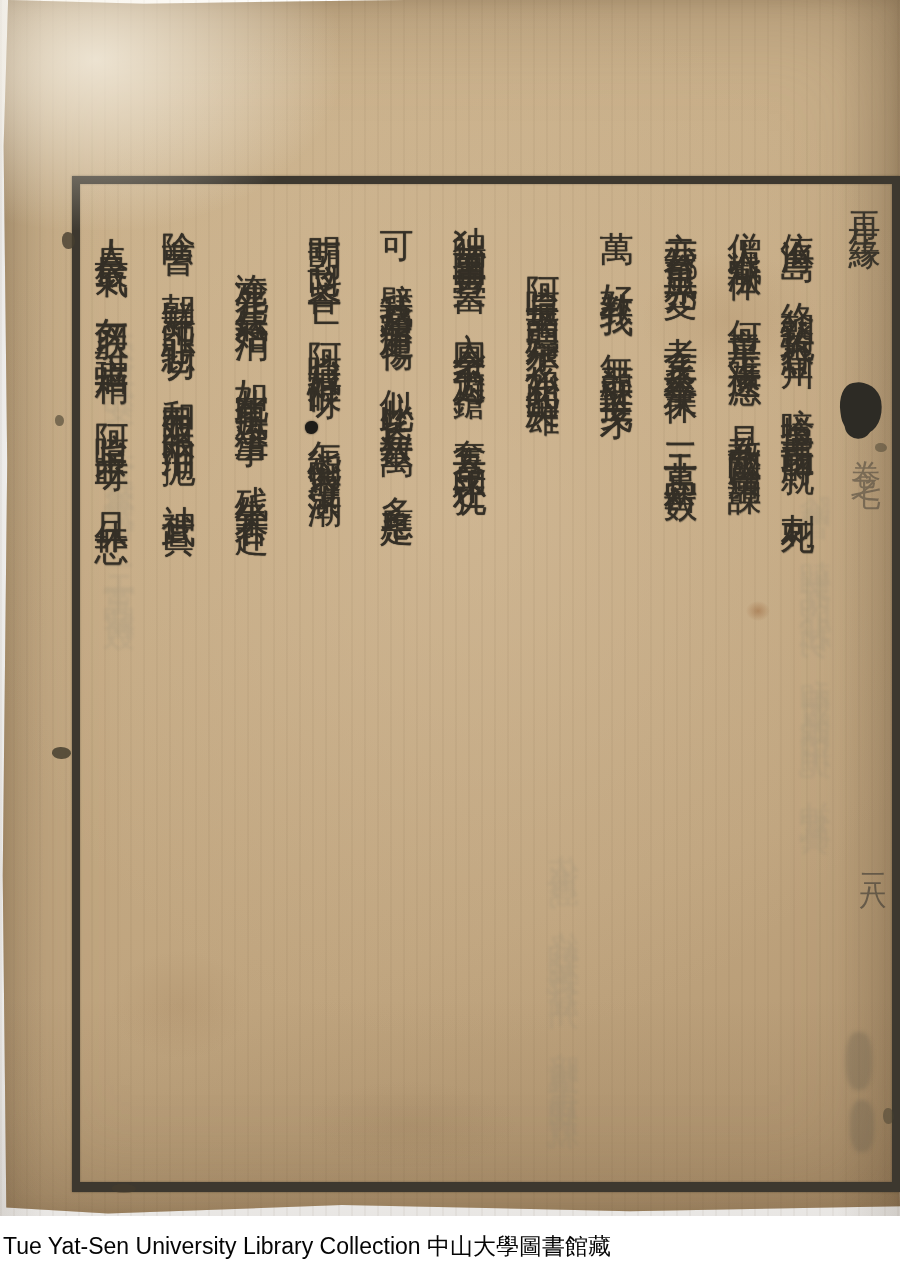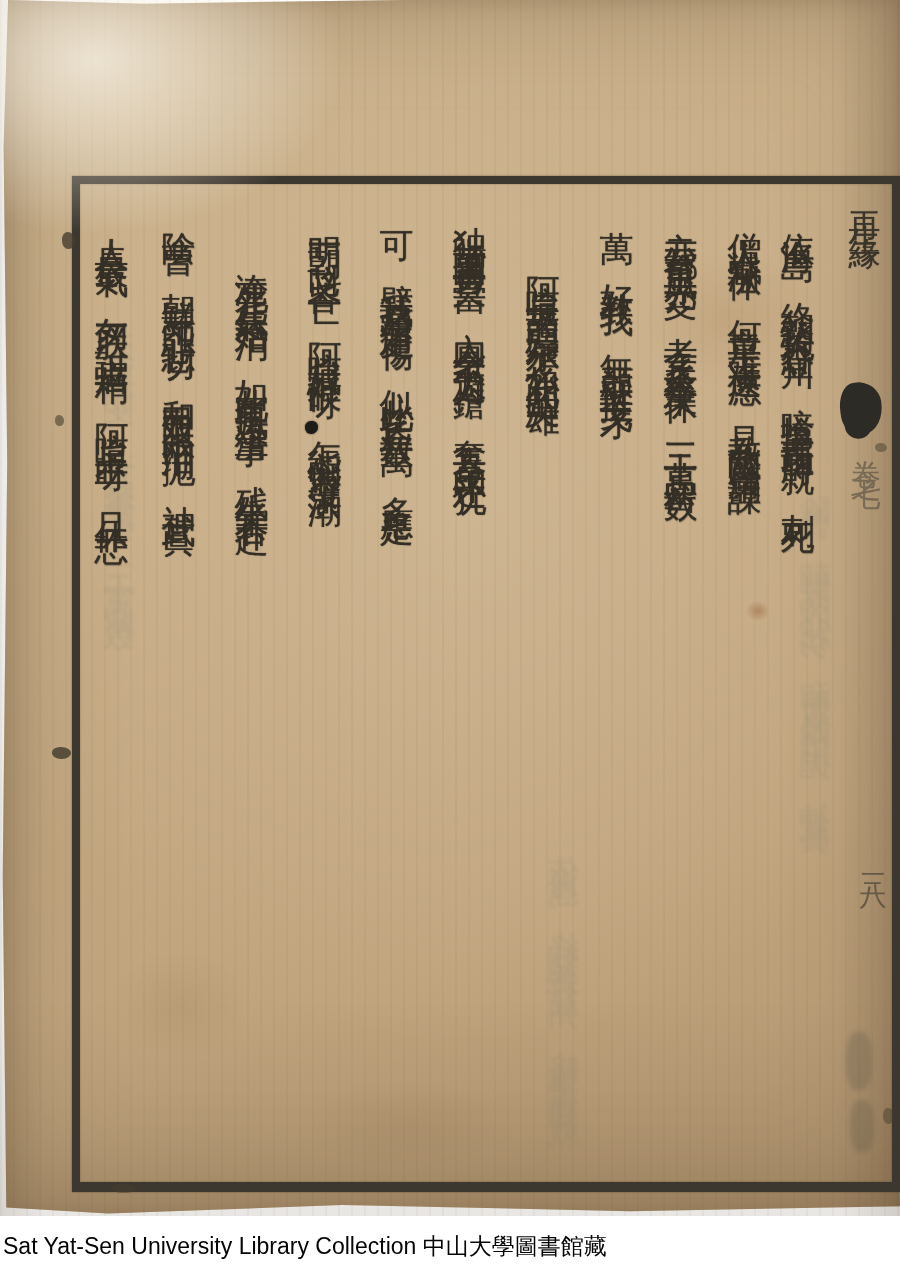--- a/index.html
+++ b/index.html
@@ -119,15 +119,15 @@
   <div class="wormhole"></div>
   <div class="speck sp1"></div>
   <div class="speck sp2"></div>
   <div class="speck sp3"></div>
   <div class="speck sp4"></div>
   <div class="speck sp5"></div>
   <div class="speck sp6"></div>
 
   <div class="corner-highlight"></div>
 
-  <div class="footer">Sat Yat-Sen University Library Collection 中山大學圖書館藏</div>
+  <div class="footer">Tue Yat-Sen University Library Collection 中山大學圖書館藏</div>
 
 </div>
 
 </body></html>

